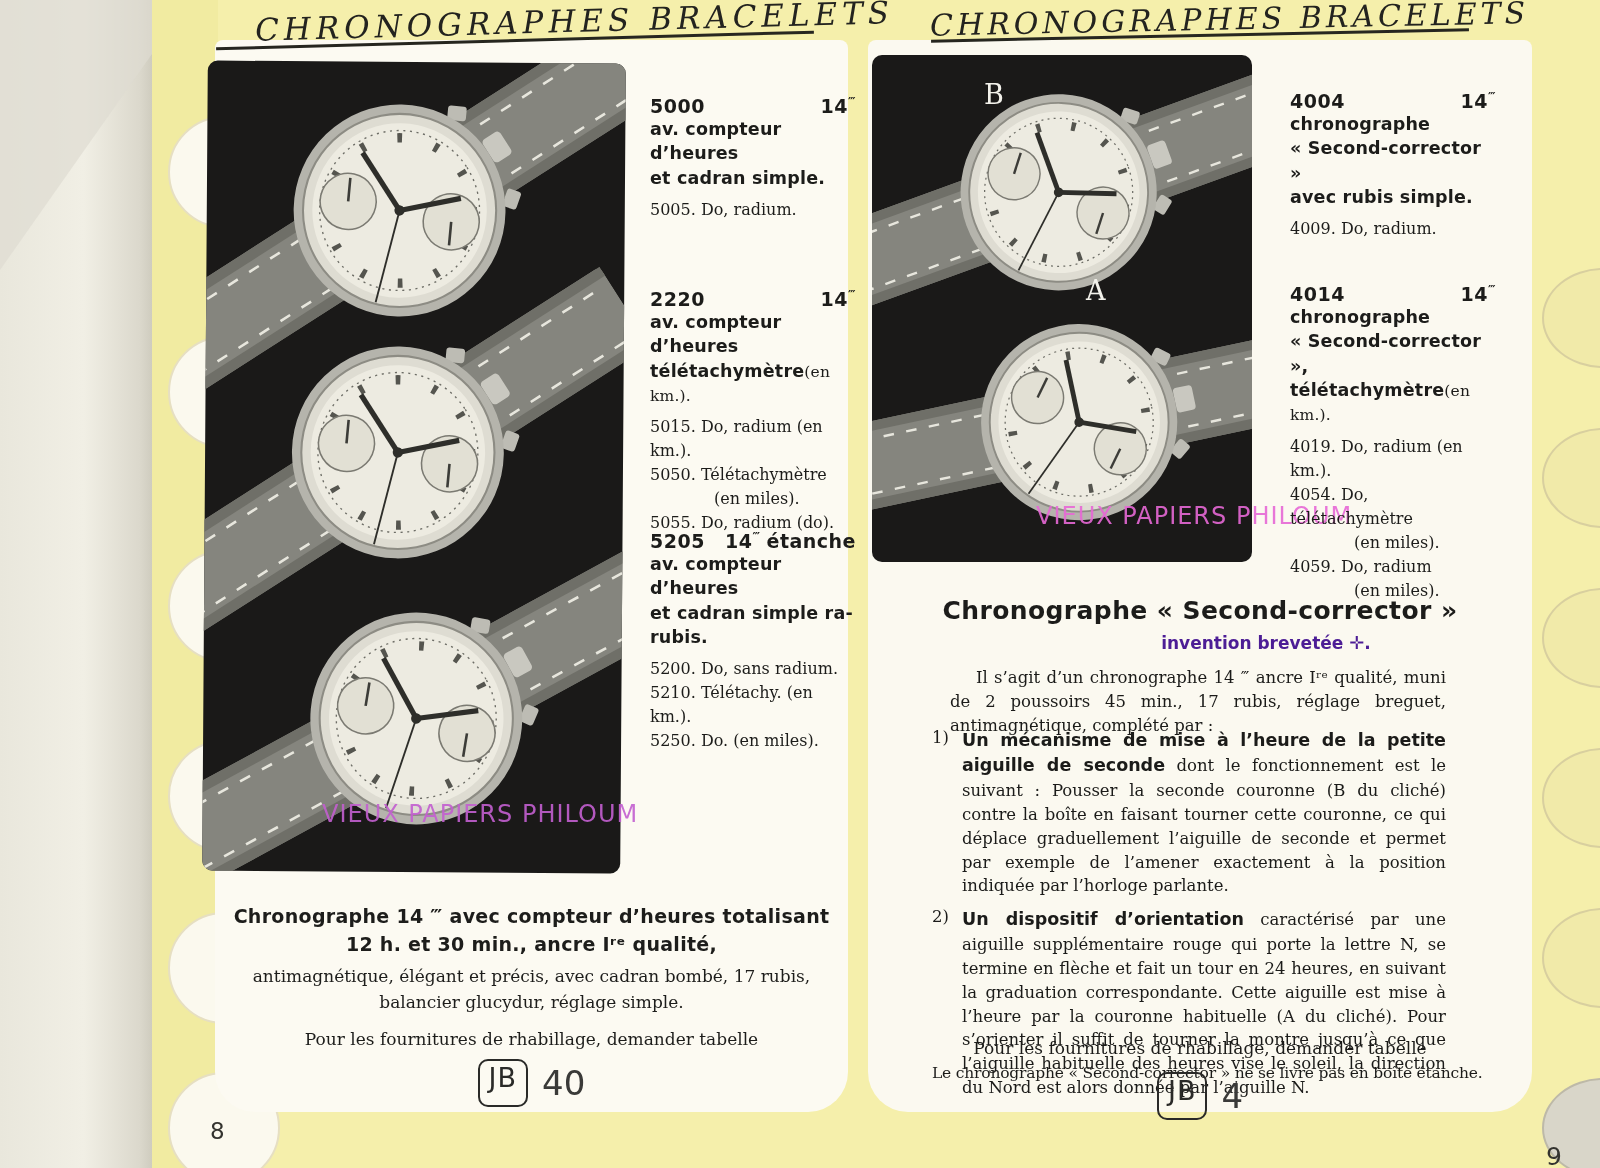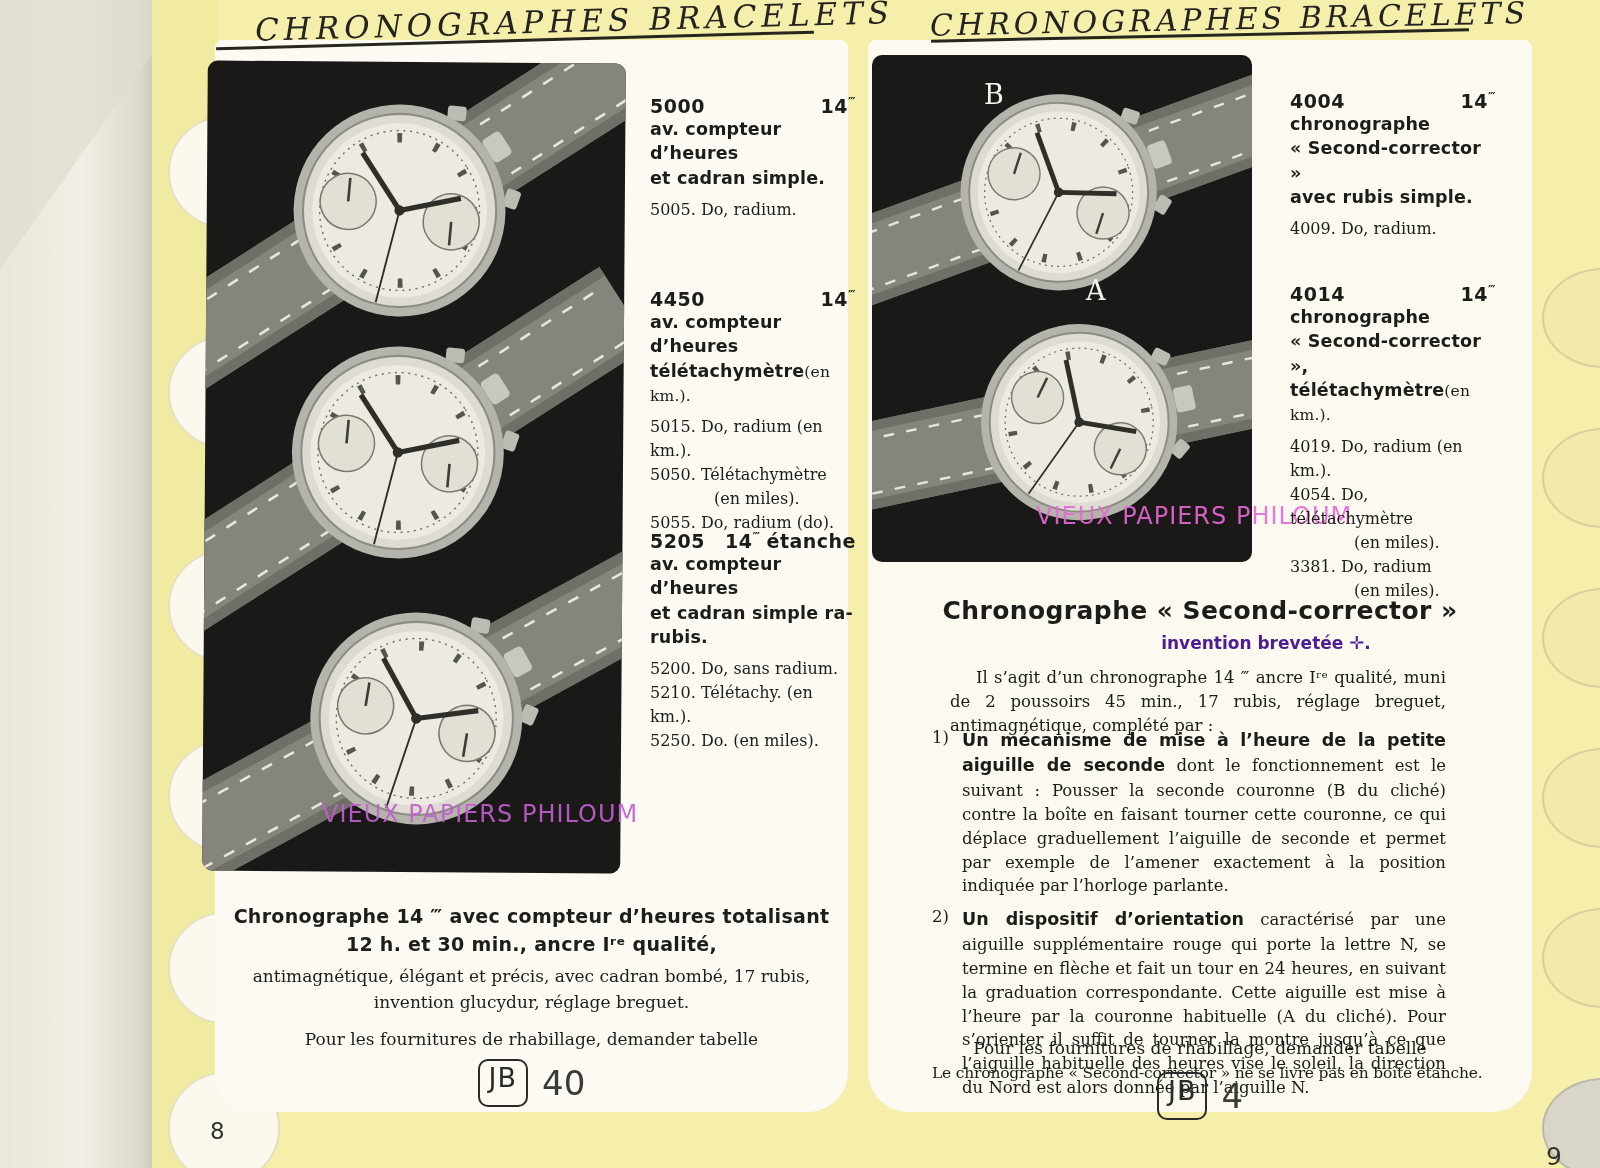--- a/index.html
+++ b/index.html
@@ -195,21 +195,21 @@
     </div>
     <div class="ptitle">av. compteur d’heures</div>
     <div class="ptitle">et cadran simple.</div>
     <div class="pvars">
       <div class="pvar">5005. Do,  radium.</div>
     </div>
   </div>
 
   <div class="prod lcol" style="top:288px">
     <div class="prod-head">
-      <span>4450</span>
+      <span>2220</span>
       <span class="psize"><span>14</span><sup>‴</sup></span>
     </div>
     <div class="ptitle">av. compteur d’heures</div>
     <div class="ptitle"><span>télétachymètre</span><span class="ptail">(en km.).</span></div>
     <div class="pvars">
       <div class="pvar">5015. Do, radium (en km.).</div>
       <div class="pvar">5050. Télétachymètre</div>
       <div class="pvar cont">(en miles).</div>
       <div class="pvar">5055. Do, radium (do).</div>
     </div>
@@ -227,21 +227,21 @@
       <div class="pvar">5200. Do, sans radium.</div>
       <div class="pvar">5210. Télétachy. (en km.).</div>
       <div class="pvar">5250. Do.  (en miles).</div>
     </div>
   </div>
 
   <div class="lfooter">
     <div class="fbold">Chronographe 14 ‴ avec compteur d’heures totalisant</div>
     <div class="fbold">12 h. et 30 min., ancre Iʳᵉ qualité,</div>
     <div class="fserif" style="margin-top:6px">antimagnétique, élégant et précis, avec cadran bombé, 17 rubis,</div>
-    <div class="fserif">invention glucydur, réglage breguet.</div>
+    <div class="fserif">balancier glucydur, réglage simple.</div>
     <div class="ftabelle">Pour les fournitures de rhabillage, demander tabelle</div>
     <div class="logo-row">
       <span class="jb-box">JB</span>
       <span class="jb-num">40</span>
     </div>
   </div>
 
   <div class="prod rcol" style="top:90px">
     <div class="prod-head">
       <span>4004</span>
@@ -260,21 +260,21 @@
       <span>4014</span>
       <span class="psize"><span>14</span><sup>‴</sup></span>
     </div>
     <div class="ptitle">chronographe</div>
     <div class="ptitle">« Second-corrector »,</div>
     <div class="ptitle"><span>télétachymètre</span><span class="ptail">(en km.).</span></div>
     <div class="pvars">
       <div class="pvar">4019. Do, radium (en km.).</div>
       <div class="pvar">4054. Do, télétachymètre</div>
       <div class="pvar cont">(en miles).</div>
-      <div class="pvar">3381. Do,  radium</div>
+      <div class="pvar">4059. Do,  radium</div>
       <div class="pvar cont">(en miles).</div>
     </div>
   </div>
 
   <div class="rheading">Chronographe « Second-corrector »</div>
   <div class="rsub"><span>invention brevetée</span> <span class="cross">✛</span><span>.</span></div>
   <div class="rintro">Il s’agit d’un chronographe 14 ‴ ancre Iʳᵉ qualité, muni de 2 poussoirs 45 min., 17 rubis, réglage breguet, antimagnétique, complété par :</div>
 
   <div class="ritems">
     <div class="ritem">

